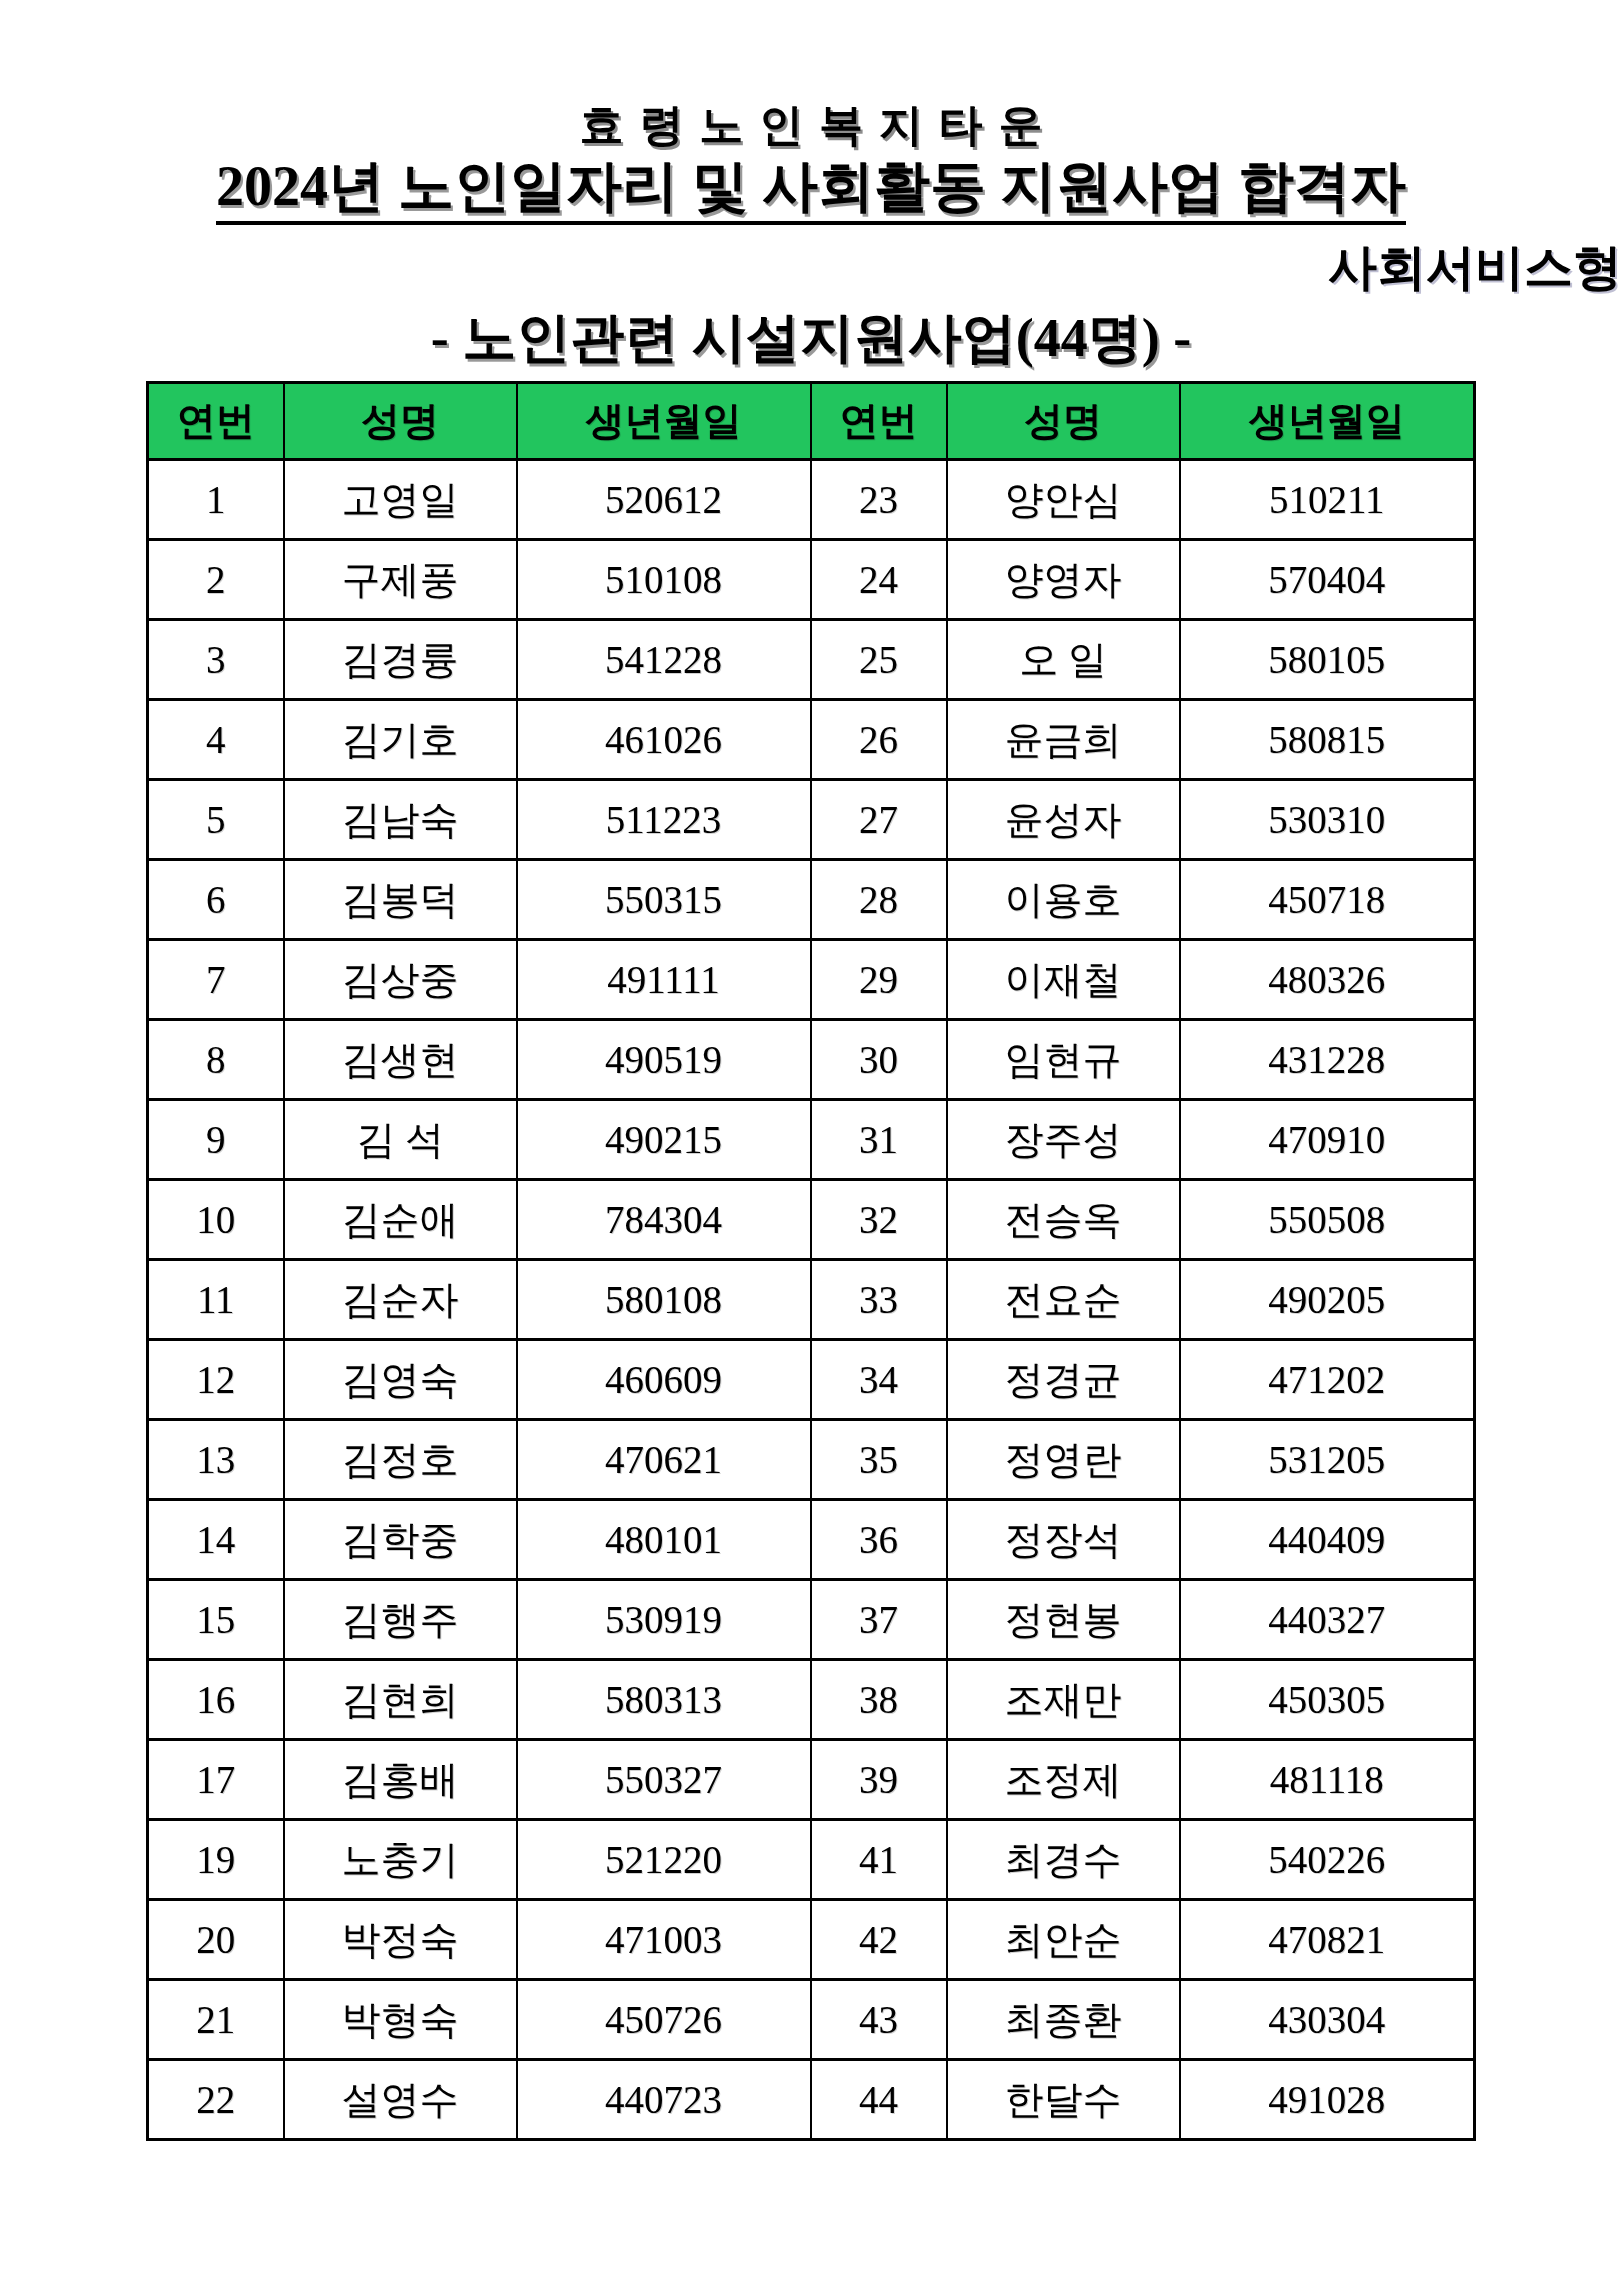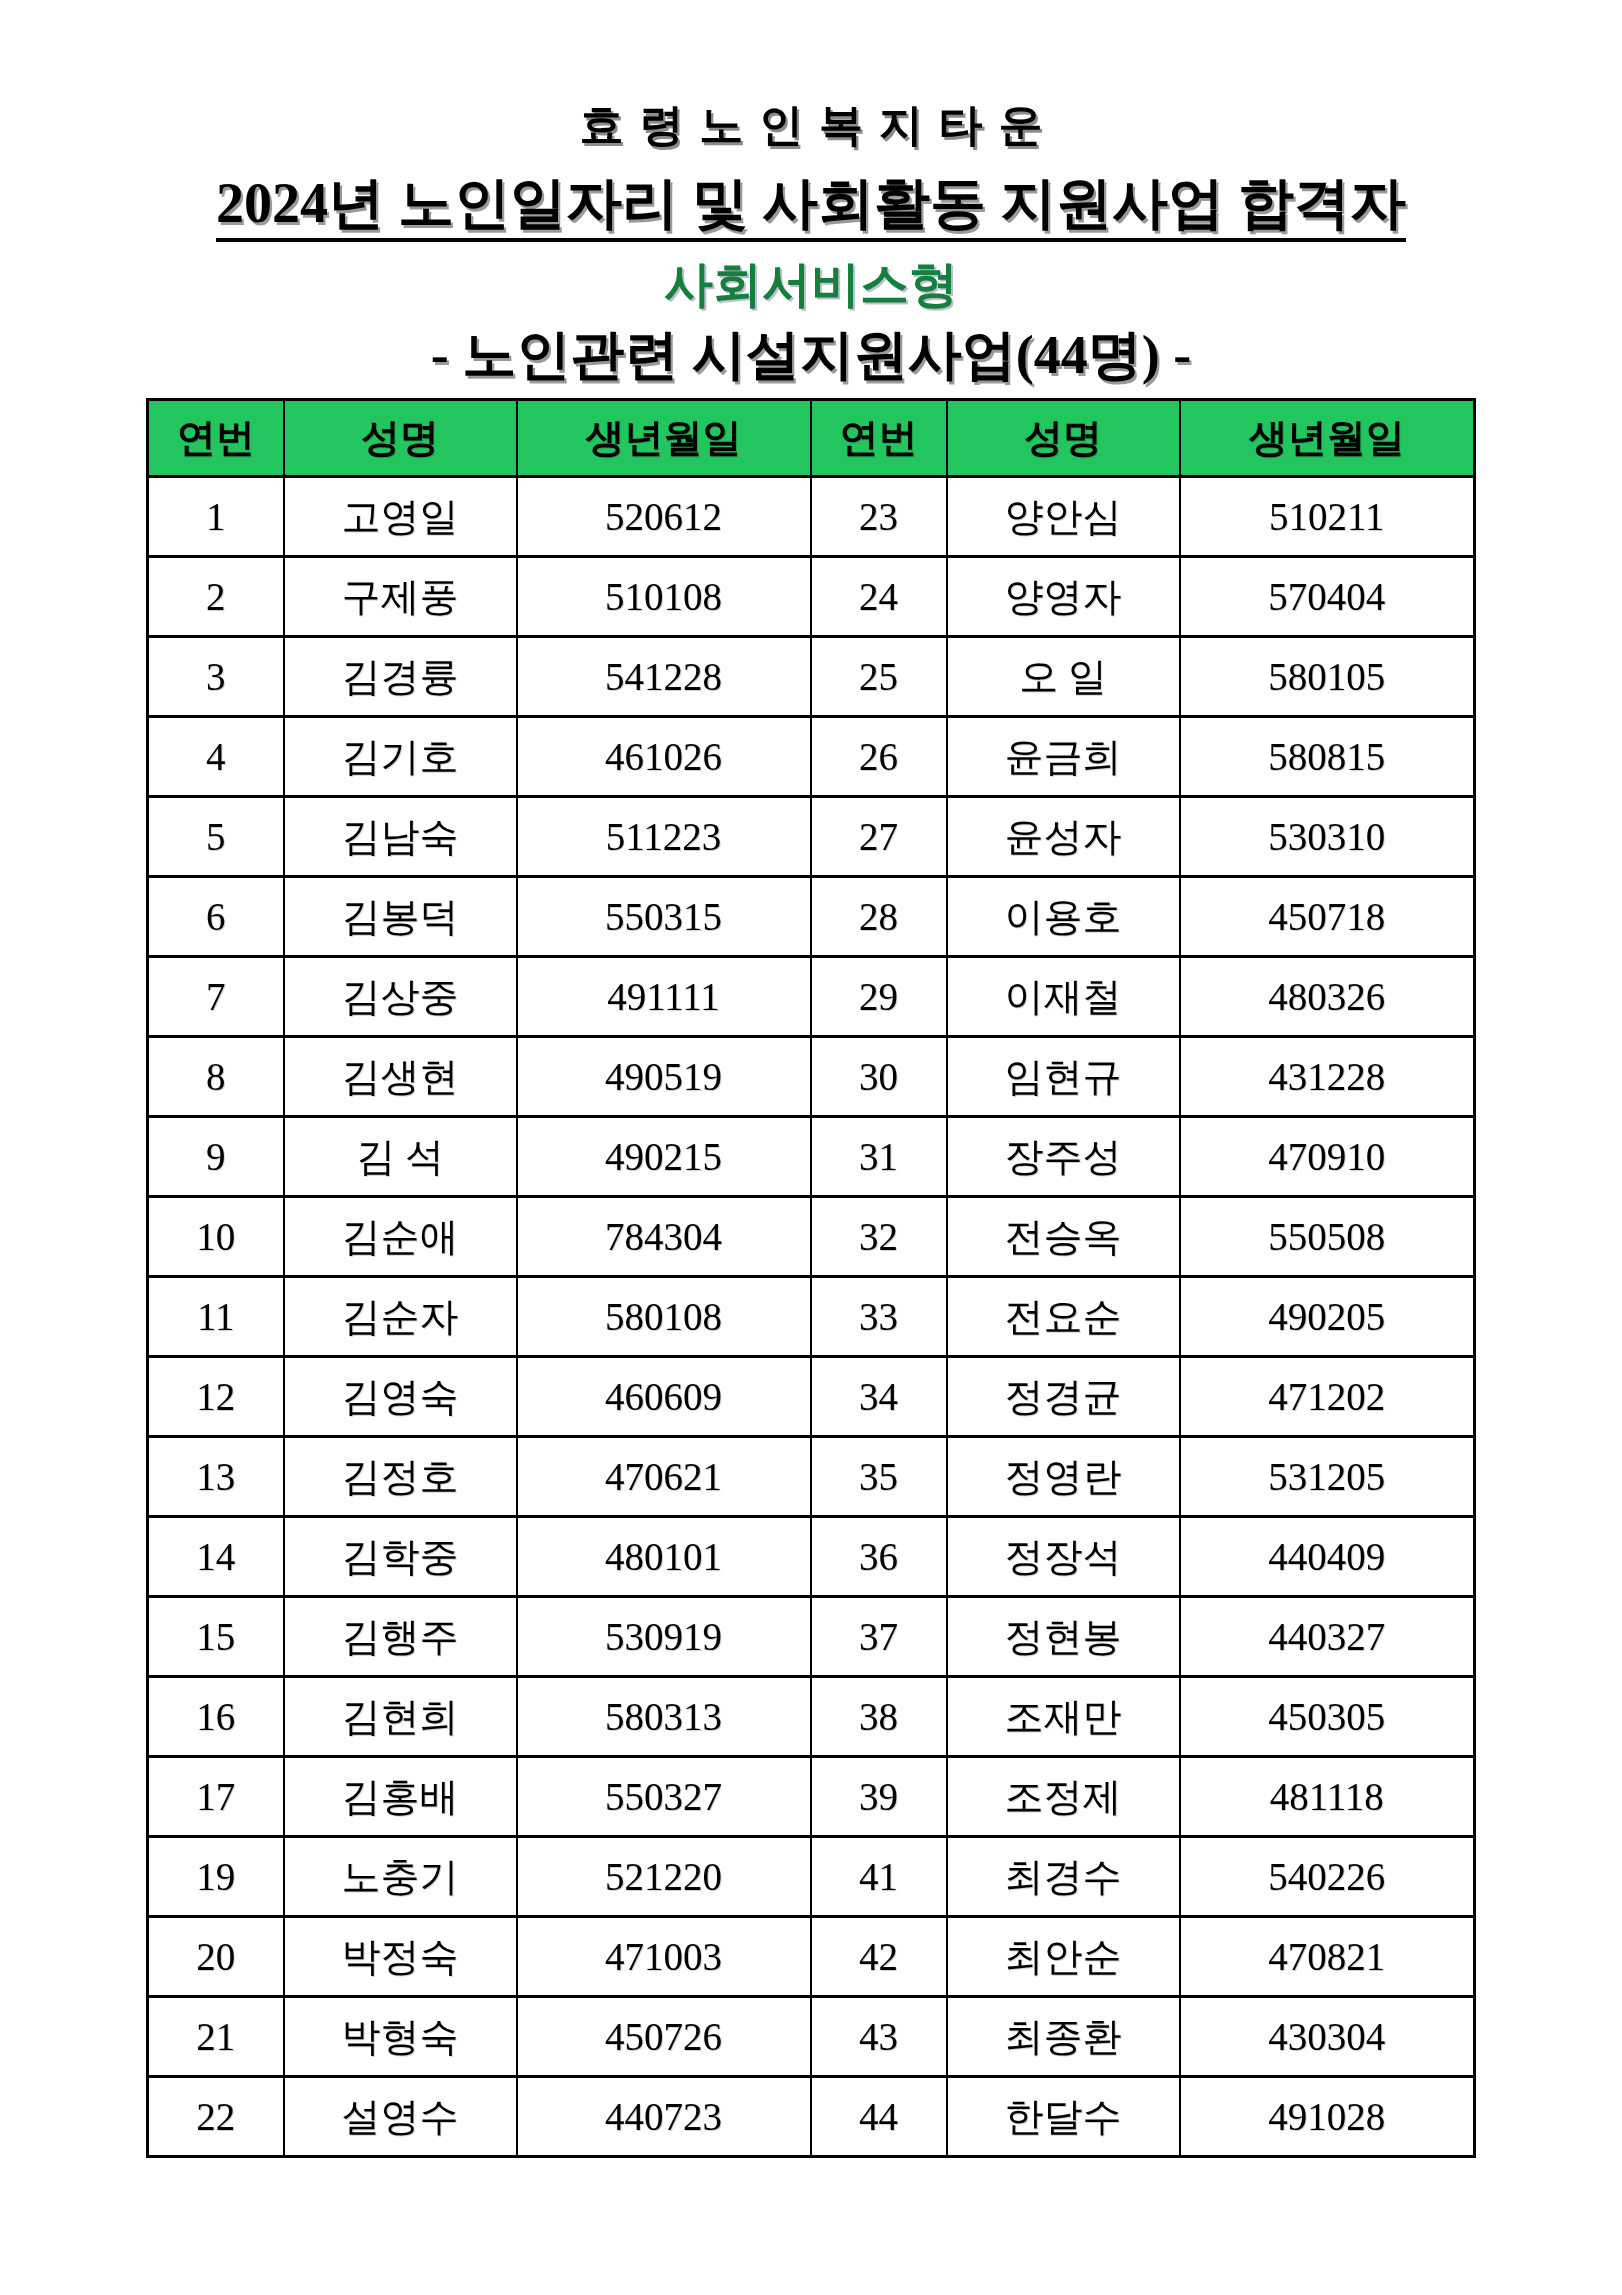--- a/index.html
+++ b/index.html
@@ -21,21 +21,21 @@
   .title {
     text-align: center;
     font-weight: bold;
     white-space: nowrap;
   }
   .title-org {
     font-size: 44px;
     line-height: 1.0;
     letter-spacing: 0.36em;
     text-indent: 0.36em; 
-    margin-bottom: 27px;
+    margin-bottom: 10px;
     text-shadow: 2.3px 2.8px 0 rgba(0,0,0,0.45);
   }
   .title-main {
     font-size: 56px;
     line-height: 1.0;
     margin-bottom: 18.5px;
     text-shadow: 2.3px 2.8px 0 rgba(0,0,0,0.40);
   }
   .title-main .underline {
     display: inline-block;
@@ -85,21 +85,21 @@
 <body>
 
 <div class="page">
 
   <div class="title title-org">효령노인복지타운</div>
 
   <div class="title title-main">
     <span class="underline">2024년 노인일자리 및 사회활동 지원사업 합격자</span>
   </div>
 
-  <div class="title title-service" style="color: #15803d;">사회서비스형</div>
+  <div class="title title-service" style="color: #000000; text-align: right;">사회서비스형</div>
 
   <div class="title title-sub">- 노인관련 시설지원사업(44명) -</div>
 
   <table class="roster">
     <colgroup>
       <col style="width:136px">
       <col style="width:233px">
       <col style="width:294px">
       <col style="width:136px">
       <col style="width:233px">

